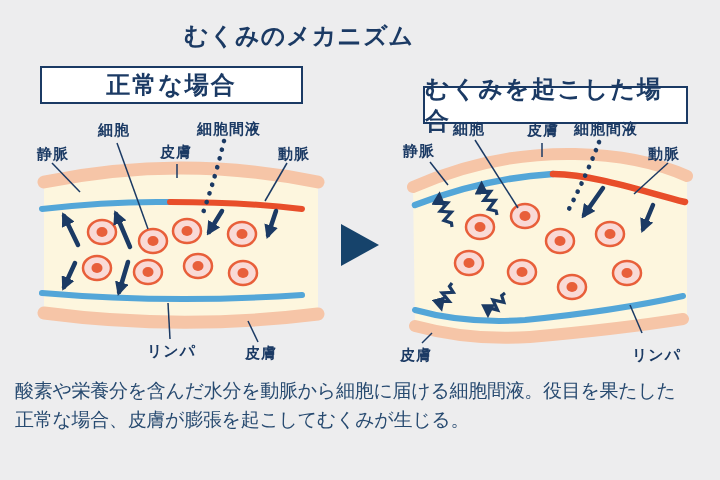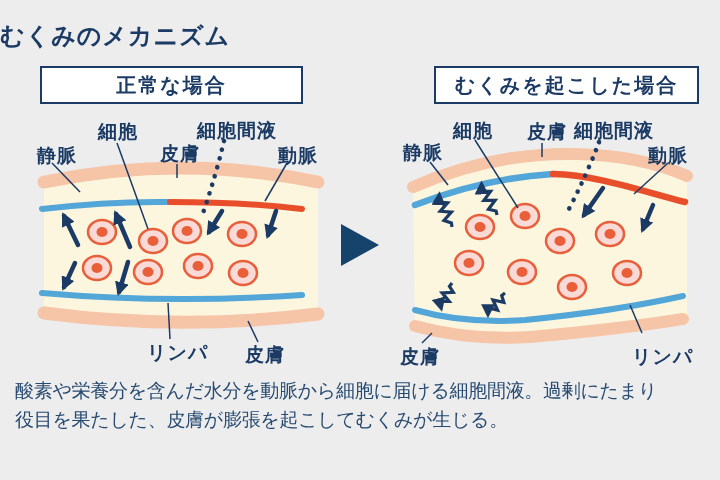--- a/index.html
+++ b/index.html
@@ -4,34 +4,34 @@
 <style>
   :root{
     --background:#ededee; --navy:#1b3a64; --skin:#f6c5a7; --tissue:#fdf6de;
     --vein-blue:#53a6d8; --artery-red:#e84e2a; --cell-outline:#e85f3a;
     --cell-fill:#f9dad6; --body-text:#274a70;
   }
   html,body{margin:0;padding:0;}
   body{font-family:"Liberation Sans","DejaVu Sans",sans-serif;background:var(--background);}
   .stage{position:relative;width:720px;height:480px;background:var(--background);overflow:hidden;}
 
-  .title{position:absolute;left:0;top:20px;width:568px;text-align:left;
-    font-size:24px;font-weight:bold;color:var(--navy);letter-spacing:1px;}
+  .title{position:absolute;left:0;top:20px;width:568px;text-align:center;
+    font-size:24px;font-weight:bold;color:var(--navy);letter-spacing:1px;padding-left:15px;}
 
   .case-box{position:absolute;top:66px;height:34px;background:#ffffff;
     border:2px solid var(--navy);display:flex;align-items:center;justify-content:center;
-    font-size:20px;font-weight:bold;color:var(--navy);letter-spacing:2px;}
+    font-size:24px;font-weight:bold;color:var(--navy);letter-spacing:2px;}
   .case-box.left{left:40px;width:259px;}
-  .case-box.right{left:434px;width:261px;}
+  .case-box.right{left:423px;width:261px;margin-top:20px;}
 
   .diagram{position:absolute;top:110px;width:320px;height:255px;}
   .diagram.left{left:20px;}
   .diagram.right{left:390px;}
 
-  .lbl{position:absolute;font-size:19px;font-weight:600;color:var(--navy);
+  .lbl{position:absolute;font-size:15px;font-weight:600;color:var(--navy);
     letter-spacing:1px;white-space:nowrap;line-height:1;}
   .lbl.bold{font-weight:700;}
 
   .transition-arrow{position:absolute;left:341px;top:224px;width:0;height:0;
     border-top:21px solid transparent;border-bottom:21px solid transparent;
     border-left:38px solid #16436b;}
 
   .description{position:absolute;left:15px;top:376px;width:698px;
     font-size:19px;line-height:29px;color:var(--body-text);font-weight:500;
     letter-spacing:-0.3px;}
@@ -216,17 +216,17 @@
   <span class="lbl" style="left:453px;top:121px">細胞</span>
   <span class="lbl" style="left:527px;top:122px">皮膚</span>
   <span class="lbl bold" style="left:574px;top:121px">細胞間液</span>
   <span class="lbl" style="left:648px;top:146px">動脈</span>
   <span class="lbl" style="left:400px;top:347px">皮膚</span>
   <span class="lbl" style="left:632px;top:347px">リンパ</span>
 
   <div class="transition-arrow"></div>
 
   <div class="description">
-    <div>酸素や栄養分を含んだ水分を動脈から細胞に届ける細胞間液。過剰にたまり</div>
-    <div>役目を果たした、皮膚が膨張を起こしてむくみが生じる。</div>
+    <div>酸素や栄養分を含んだ水分を動脈から細胞に届ける細胞間液。役目を果たした</div>
+    <div>正常な場合、皮膚が膨張を起こしてむくみが生じる。</div>
   </div>
 
 </div>
 
 </body></html>

